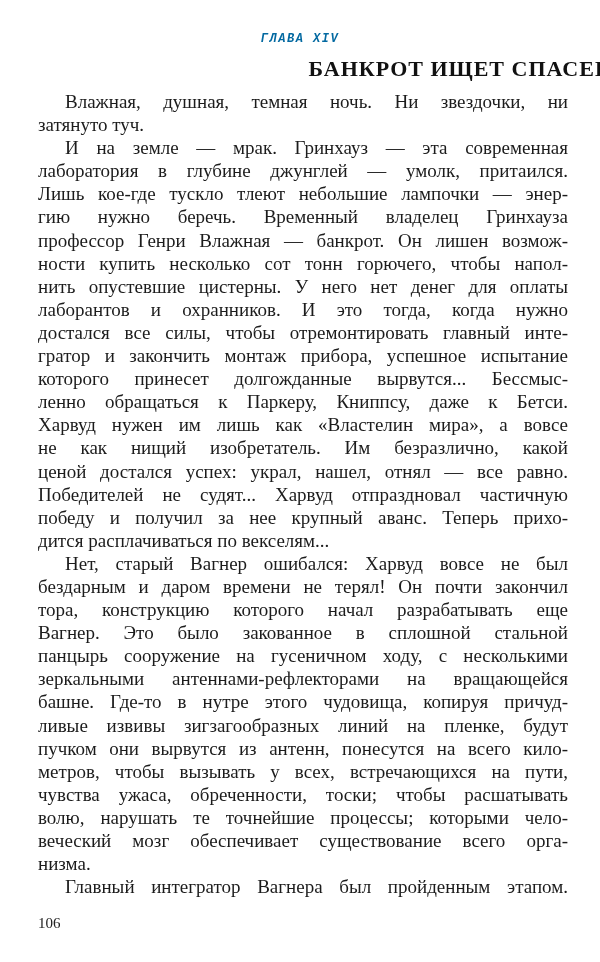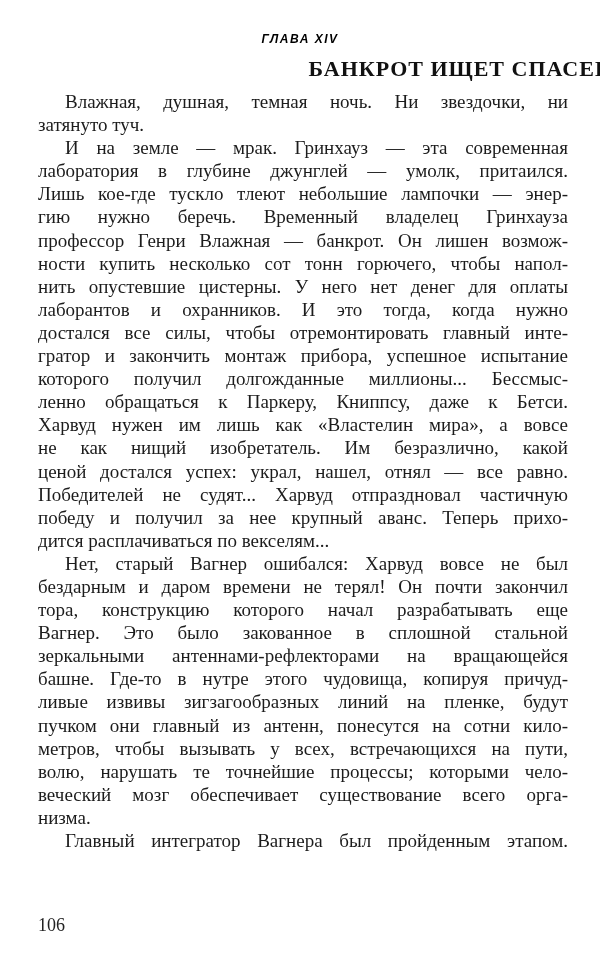--- a/index.html
+++ b/index.html
@@ -1,38 +1,38 @@
 <!DOCTYPE html>
 <html><head>
 <meta charset="utf-8">
 <style>
   html, body { margin: 0; padding: 0; background: #ffffff; }
   body { width: 600px; height: 962px; position: relative; overflow: hidden; color: #1a1a1a; }
   .page { position: absolute; left: 0; top: 0; width: 600px; height: 962px; }
   .chapter {
     position: absolute; top: 32px; left: 0; width: 600px; text-align: center;
-    font-family: Liberation Sans, sans-serif; font-style: italic; font-weight: bold;
-    font-size: 12px; letter-spacing: 1.5px; color: #000000;
+    font-family: Liberation Mono, monospace; font-style: italic; font-weight: bold;
+    font-size: 12px; letter-spacing: 1.5px; color: #0369a1;
   }
   .title {
     position: absolute; top: 56px; left: 0; width: 600px; text-align: right;
     font-family: "Liberation Serif", serif; font-weight: bold;
     font-size: 22px; letter-spacing: 1px; color: #111; padding-left: 48px;
   }
   .body {
     position: absolute; top: 90px; left: 38px; width: 530px;
     font-family: "Liberation Serif", serif; font-size: 19px; line-height: 23.1px;
     color: #1c1c1c;
   }
   .line { display: block; height: 23.1px; white-space: nowrap; text-align: justify; text-align-last: justify; overflow: hidden; }
   .line.last { text-align-last: left; }
   .line.indent { padding-left: 27px; }
   .pageno {
     position: absolute; top: 915px; left: 38px;
-    font-family: "Liberation Serif", serif; font-size: 18px; color: #222;
+    font-family: "Liberation Serif", serif; font-size: 15px; color: #222;
   }
 </style>
 </head>
 <body>
 
 <div class="page">
   <div class="chapter">ГЛАВА XIV</div>
   <div class="title">БАНКРОТ ИЩЕТ СПАСЕНИЯ</div>
   <div class="body" id="body-text">
       <span class="line indent">Влажная, душная, темная ночь. Ни звездочки, ни</span>
@@ -40,36 +40,38 @@
       <span class="line indent">И на земле — мрак. Гринхауз — эта современная</span>
       <span class="line">лаборатория в глубине джунглей — умолк, притаился.</span>
       <span class="line">Лишь кое-где тускло тлеют небольшие лампочки — энер-</span>
       <span class="line">гию нужно беречь. Временный владелец Гринхауза</span>
       <span class="line">профессор Генри Влажная — банкрот. Он лишен возмож-</span>
       <span class="line">ности купить несколько сот тонн горючего, чтобы напол-</span>
       <span class="line">нить опустевшие цистерны. У него нет денег для оплаты</span>
       <span class="line">лаборантов и охранников. И это тогда, когда нужно</span>
       <span class="line">достался все силы, чтобы отремонтировать главный инте-</span>
       <span class="line">гратор и закончить монтаж прибора, успешное испытание</span>
-      <span class="line">которого получил долгожданные миллионы... Бессмыс-</span>
+      <span class="line">которого принесет долгожданные вырвутся... Бессмыс-</span>
       <span class="line">ленно обращаться к Паркеру, Книппсу, даже к Бетси.</span>
       <span class="line">Харвуд нужен им лишь как «Властелин мира», а вовсе</span>
       <span class="line">не как нищий изобретатель. Им безразлично, какой</span>
       <span class="line">ценой достался успех: украл, нашел, отнял — все равно.</span>
       <span class="line">Победителей не судят... Харвуд отпраздновал частичную</span>
       <span class="line">победу и получил за нее крупный аванс. Теперь прихо-</span>
       <span class="line last">дится расплачиваться по векселям...</span>
       <span class="line indent">Нет, старый Вагнер ошибался: Харвуд вовсе не был</span>
       <span class="line">бездарным и даром времени не терял! Он почти закончил</span>
       <span class="line">тора, конструкцию которого начал разрабатывать еще</span>
       <span class="line">Вагнер. Это было закованное в сплошной стальной</span>
+      <span class="line">панцырь сооружение на гусеничном ходу, с несколькими</span>
       <span class="line">зеркальными антеннами-рефлекторами на вращающейся</span>
       <span class="line">башне. Где-то в нутре этого чудовища, копируя причуд-</span>
       <span class="line">ливые извивы зигзагообразных линий на пленке, будут</span>
-      <span class="line">пучком они главный из антенн, понесутся на сотни кило-</span>
+      <span class="line">пучком они вырвутся из антенн, понесутся на всего кило-</span>
       <span class="line">метров, чтобы вызывать у всех, встречающихся на пути,</span>
+      <span class="line">чувства ужаса, обреченности, тоски; чтобы расшатывать</span>
       <span class="line">волю, нарушать те точнейшие процессы; которыми чело-</span>
       <span class="line">веческий мозг обеспечивает существование всего орга-</span>
       <span class="line last">низма.</span>
       <span class="line indent">Главный интегратор Вагнера был пройденным этапом.</span>
     </div>
   <div class="pageno">106</div>
 </div>
 
 </body></html>

